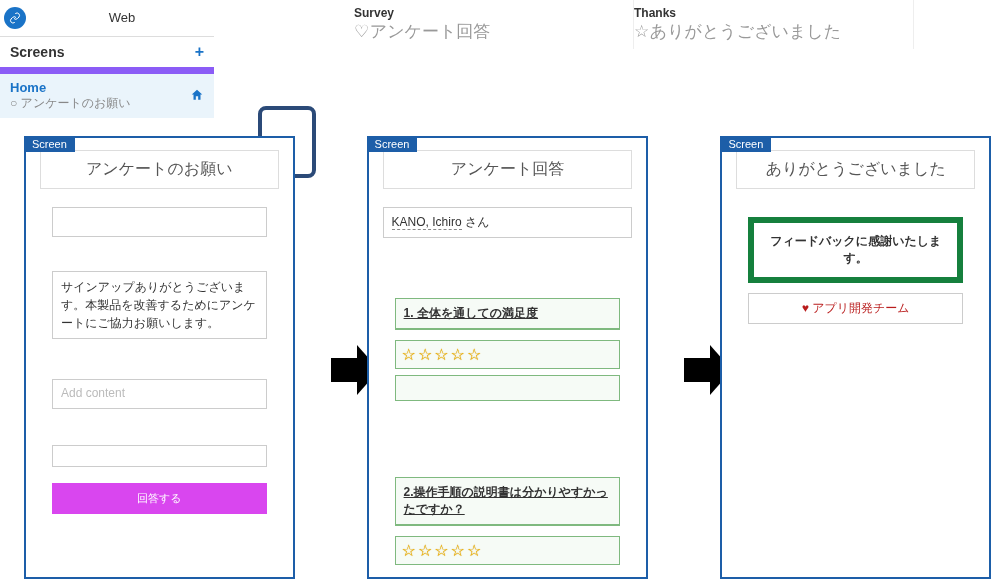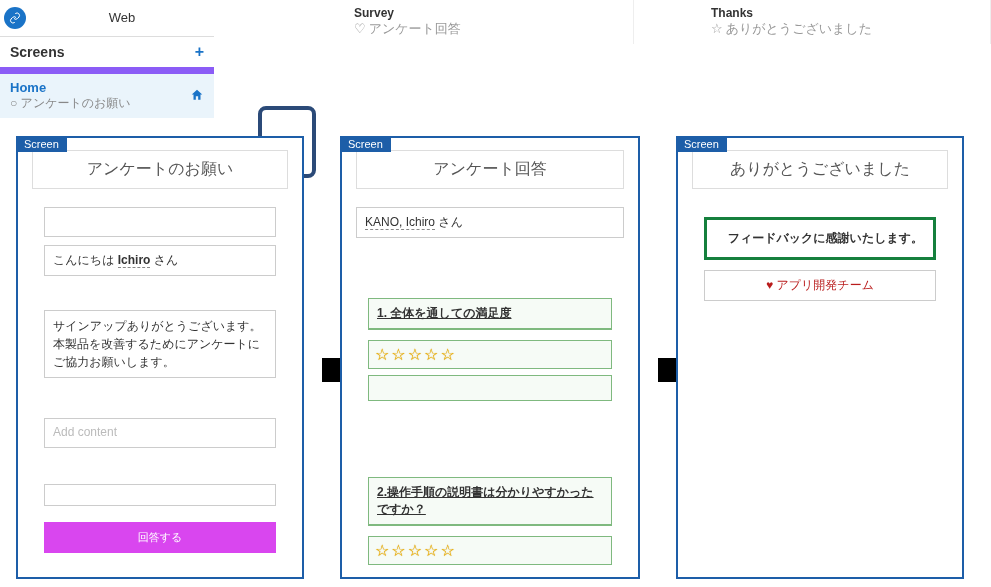--- a/index.html
+++ b/index.html
@@ -13,27 +13,27 @@
   .tab.active { color: #1a73c7; font-weight: 600; border-bottom: 2px solid #1a73c7; }
   .tab-link { display: inline-flex; align-items: center; justify-content: center; width: 22px; height: 22px; border-radius: 50%; background: #1a73c7; color: #fff; margin: 7px 4px; }
   .screens-header { display: flex; align-items: center; justify-content: space-between; padding: 6px 10px; border-top: 1px solid #ddd; font-weight: 600; font-size: 14px; }
   .screens-header .plus { color: #1a73c7; font-size: 16px; cursor: pointer; }
   .screen-item { background: #eaf4fb; border-top: 7px solid #8b5cf6; padding: 6px 10px; position: relative; }
   .screen-item .title { color: #1a73c7; font-weight: 600; font-size: 13px; }
   .screen-item .subtitle { color: #888; font-size: 12px; }
   .screen-item .subtitle::before { content: "○ "; }
   .screen-item .home-icon { position: absolute; right: 10px; top: 14px; color: #1a73c7; }
 
-  .breadcrumb-items { display: flex; flex: 1; padding-left: 140px; justify-content: space-between; }
+  .breadcrumb-items { display: flex; flex: 1; padding-left: 140px; }
   .bc { flex: 0 0 auto; width: 280px; padding: 6px 0; border-right: 1px solid #eee; }
   .bc .bc-title { color: #333; font-size: 12px; font-weight: 600; }
-  .bc .bc-sub { color: #999; font-size: 13px; }
+  .bc .bc-sub { color: #999; font-size: 17px; }
 
   
-  .canvas { position: relative; margin-top: 18px; display: flex; gap: 18px; padding-left: 16px; }
+  .canvas { position: relative; margin-top: 18px; display: flex; gap: 36px; padding-left: 24px; }
 
   .screen-card { position: relative; border: 2px solid #1d5ea8; width: 300px; background: #fff; }
   .screen-card.narrow { width: 288px; }
   .screen-tag { position: absolute; top: -2px; left: -2px; background: #1d5ea8; color: #fff; font-size: 11px; padding: 2px 8px; }
   .screen-inner { padding: 12px 14px 0 14px; }
 
   .header-box { border: 1px solid #ddd; padding: 8px; text-align: center; font-size: 16px; color: #555; margin-bottom: 18px; }
 
   .field-box { border: 1px solid #ccc; margin: 0 12px 8px 12px; padding: 6px 8px; min-height: 30px; font-size: 12px; }
   .field-box.tall { min-height: 56px; line-height: 1.5; }
@@ -44,21 +44,21 @@
   .btn-primary { background: #d946ef; color: #fff; border: none; width: calc(100% - 24px); margin: 8px 12px 14px 12px; padding: 8px 0; font-size: 11px; cursor: pointer; }
 
   .q-section { margin: 12px 12px; }
   .q-header { border: 1px solid #7fb97f; border-bottom: 2px solid #7fb97f; background: #f6fbf6; padding: 6px 8px; font-size: 12px; }
   .q-header .qlabel { font-weight: 600; text-decoration: underline; }
   .q-body { border: 1px solid #7fb97f; background: #f6fbf6; margin-top: 10px; padding: 4px 6px; }
   .q-extra { border: 1px solid #7fb97f; background: #f6fbf6; margin-top: 6px; height: 26px; }
 
   .stars { color: #f2b300; font-size: 16px; letter-spacing: 2px; text-shadow: 0 0 1px #c08a00; }
 
-  .thanks-box { border: 3px solid #15803d; margin: 0 12px 10px 12px; padding: 10px; text-align: right; font-size: 12px; font-weight: 600; }
+  .thanks-box { border: 6px solid #15803d; margin: 0 12px 10px 12px; padding: 10px; text-align: center; font-size: 12px; font-weight: 600; }
   .team-box { border: 1px solid #ccc; margin: 0 12px; padding: 6px; text-align: center; font-size: 12px; color: #b91c1c; }
 
   .device { position: absolute; left: 258px; top: -30px; width: 58px; height: 72px; border: 4px solid #2b4a78; border-radius: 8px; background: #fff; display: flex; flex-direction: column; align-items: center; justify-content: flex-end; padding-bottom: 3px; }
   .device .home-btn { width: 8px; height: 8px; border: 2px solid #2b4a78; border-radius: 50%; }
 
   .arrow { align-self: center; width: 0; height: 0; position: relative; }
   .arrow::before { content: ""; display: block; width: 26px; height: 24px; background: #000; }
   .arrow::after { content: ""; position: absolute; left: 26px; top: -13px; border-left: 22px solid #000; border-top: 25px solid transparent; border-bottom: 25px solid transparent; }
 
   .bc-icon { display: inline-block; width: 11px; text-align: center; }
@@ -114,23 +114,20 @@
 
   <div class="device">
     <div class="home-btn"></div>
   </div>
 
   <div class="screen-card narrow">
     <div class="screen-tag">Screen</div>
     <div class="screen-inner">
       <div class="header-box">アンケートのお願い</div>
       <div class="field-box"></div>
-      <div class="field-box">
-        <span>こんにちは </span><span class="bold dotted">Ichiro</span><span> さん</span>
-      </div>
       <div style="height:26px"></div>
       <div class="field-box tall">サインアップありがとうございます。本製品を改善するためにアンケートにご協力お願いします。</div>
       <div style="height:32px"></div>
       <div class="field-box placeholder">Add content</div>
       <div style="height:28px"></div>
       <div class="field-box" style="min-height:22px"></div>
       <button class="btn-primary">回答する</button>
     </div>
   </div>
 

